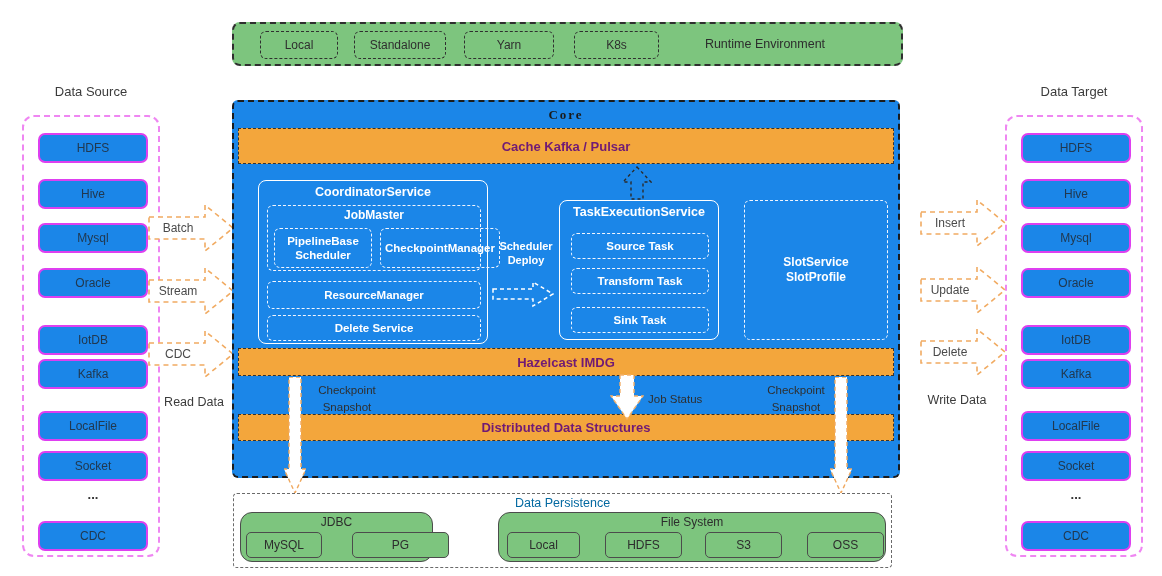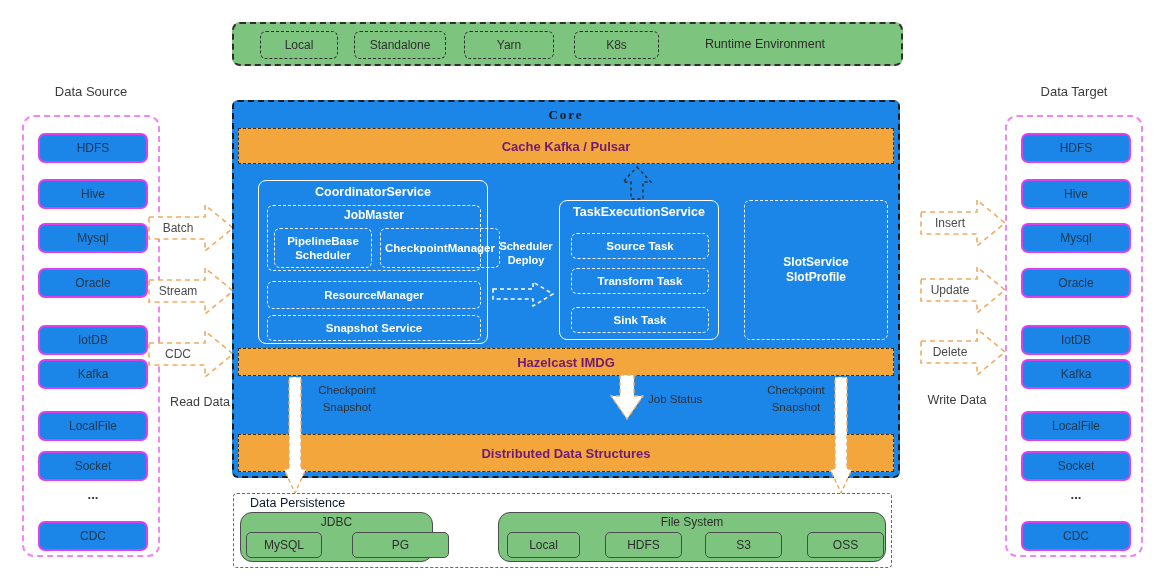--- a/index.html
+++ b/index.html
@@ -39,21 +39,21 @@
        border-radius:0;box-sizing:border-box;font-size:13px;font-weight:bold;color:#701a75;}
   .wbox-solid{position:absolute;border:1.5px solid #fff;border-radius:8px;box-sizing:border-box;}
   .wbox-dash{position:absolute;border:1.5px dashed #f2f6ff;border-radius:6px;box-sizing:border-box;}
   .wtitle{position:absolute;left:0;top:4px;width:100%;font-size:12.5px;font-weight:bold;color:#fff;text-align:center;}
   .wtext{font-size:11.5px;font-weight:bold;color:#fff;line-height:1.25;}
   .dk-label{font-size:11.5px;color:#2f2f2f;line-height:1.45;}
 
   
   .persist{left:233px;top:493px;width:659px;height:75px;border:1.6px dashed #6a6a6a;
            border-radius:4px;box-sizing:border-box;background:#fff;}
-  .p-title{position:absolute;left:16px;top:2px;width:100%;font-size:12.5px;color:#0f172a;}
+  .p-title{position:absolute;left:0;top:2px;width:100%;font-size:12.5px;color:#0369a1;text-align:center;}
   .gbox{position:absolute;top:18px;height:50px;background:#7dc57e;border:1.5px solid #4c4c4c;
         border-radius:12px;box-sizing:border-box;}
   .g-title{position:absolute;left:0;top:2px;width:100%;font-size:12px;color:#2d2d2d;text-align:center;}
   .g-item{position:absolute;top:19px;height:26px;background:#7dc57e;border:1.5px solid #4c4c4c;
           border-radius:5px;box-sizing:border-box;font-size:12px;color:#2d2d2d;}
 </style>
 </head>
 <body>
 
 <div id="stage">
@@ -91,21 +91,21 @@
       <path d="M1 15 H57 V3 L85 26 L57 49 V37 H1 Z" fill="#fff" stroke="#f1ab62" stroke-width="1.6" stroke-dasharray="5 4"></path>
     </svg>
     <span class="lbl ctr">Stream</span>
   </div>
   <div class="abs flow" style="left:148px;top:328px">
     <svg width="86" height="52">
       <path d="M1 15 H57 V3 L85 26 L57 49 V37 H1 Z" fill="#fff" stroke="#f1ab62" stroke-width="1.6" stroke-dasharray="5 4"></path>
     </svg>
     <span class="lbl ctr">CDC</span>
   </div>
-  <div class="abs side-note ctr" style="left:155px;top:394px;width:90px;height:16px">Read Data</div>
+  <div class="abs side-note ctr" style="left:149px;top:394px;width:90px;height:16px">Read Data</div>
 
   <div class="abs col-title ctr" style="left:1013px;top:83px;width:122px;height:16px">Data Target</div>
   <div class="abs side-col" style="left:1005px;top:115px">
     <div class="side-item ctr" style="top:16px">HDFS</div>
     <div class="side-item ctr" style="top:62px">Hive</div>
     <div class="side-item ctr" style="top:106px">Mysql</div>
     <div class="side-item ctr" style="top:151px">Oracle</div>
     <div class="side-item ctr" style="top:208px">IotDB</div>
     <div class="side-item ctr" style="top:242px">Kafka</div>
     <div class="side-item ctr" style="top:294px">LocalFile</div>
@@ -140,21 +140,21 @@
     <div class="bar ctr" style="top:26px;height:36px">Cache Kafka / Pulsar</div>
 
     <div class="wbox-solid" style="left:24px;top:78px;width:230px;height:164px">
       <div class="wtitle">CoordinatorService</div>
       <div class="wbox-dash" style="left:8px;top:24px;width:214px;height:66px">
         <div class="wtitle" style="top:2px;font-size:12px">JobMaster</div>
         <div class="wbox-dash ctr wtext" style="left:6px;top:22px;width:98px;height:40px">PipelineBase Scheduler</div>
         <div class="wbox-dash ctr wtext" style="left:112px;top:22px;width:120px;height:40px;word-break:break-all;padding:0 4px">CheckpointManager</div>
       </div>
       <div class="wbox-dash ctr wtext" style="left:8px;top:100px;width:214px;height:28px">ResourceManager</div>
-      <div class="wbox-dash ctr wtext" style="left:8px;top:134px;width:214px;height:26px">Snapshot Service</div>
+      <div class="wbox-dash ctr wtext" style="left:8px;top:134px;width:214px;height:26px">Delete Service</div>
     </div>
 
     <div class="abs ctr wtext" style="left:255px;top:135px;width:74px;height:34px;font-size:11px">Scheduler Deploy</div>
     <svg class="abs" style="left:258px;top:178px" width="62" height="28">
       <path d="M1 9 H41 V2 L61 14 L41 26 V19 H1 Z" fill="none" stroke="#ffffff" stroke-width="1.5" stroke-dasharray="4 3"></path>
     </svg>
 
     <svg class="abs" style="left:388px;top:64px" width="30" height="34">
       <path d="M15 1 L29 16 H21 V33 H9 V16 H1 Z" fill="none" stroke="#2b2b2b" stroke-width="1.4" stroke-dasharray="3 3"></path>
     </svg>
@@ -170,21 +170,21 @@
       <div class="wtext" style="font-size:12px">SlotService</div>
       <div class="wtext" style="font-size:12px">SlotProfile</div>
     </div>
 
     <div class="bar ctr" style="top:246px;height:28px">Hazelcast IMDG</div>
 
     <div class="abs ctr dk-label" style="left:70px;top:280px;width:86px;height:34px">Checkpoint Snapshot</div>
     <div class="abs ctr dk-label" style="left:518px;top:280px;width:88px;height:34px">Checkpoint Snapshot</div>
     <div class="abs dk-label" style="left:414px;top:288px;width:80px;height:18px;display:flex;align-items:center">Job Status</div>
 
-    <div class="bar ctr" style="top:332px;height:38px">Distributed Data Structures</div>
+    <div class="bar ctr" style="top:312px;height:27px">Distributed Data Structures</div>
   </div>
 
   <svg class="abs" style="left:610px;top:374px" width="34" height="46">
     <path d="M10 1 H24 V22 H33 L17 45 L1 22 H10 Z" fill="#ffffff" stroke="#f3b06a" stroke-width="1.4" stroke-dasharray="4 3"></path>
   </svg>
 
   <svg class="abs" style="left:284px;top:377px" width="22" height="118">
     <path d="M5 0 H17 V92 H22 L11 116 L0 92 H5 Z" fill="#ffffff" stroke="#f0a85e" stroke-width="1.4" stroke-dasharray="4 3"></path>
   </svg>
   <svg class="abs" style="left:830px;top:377px" width="22" height="118">

